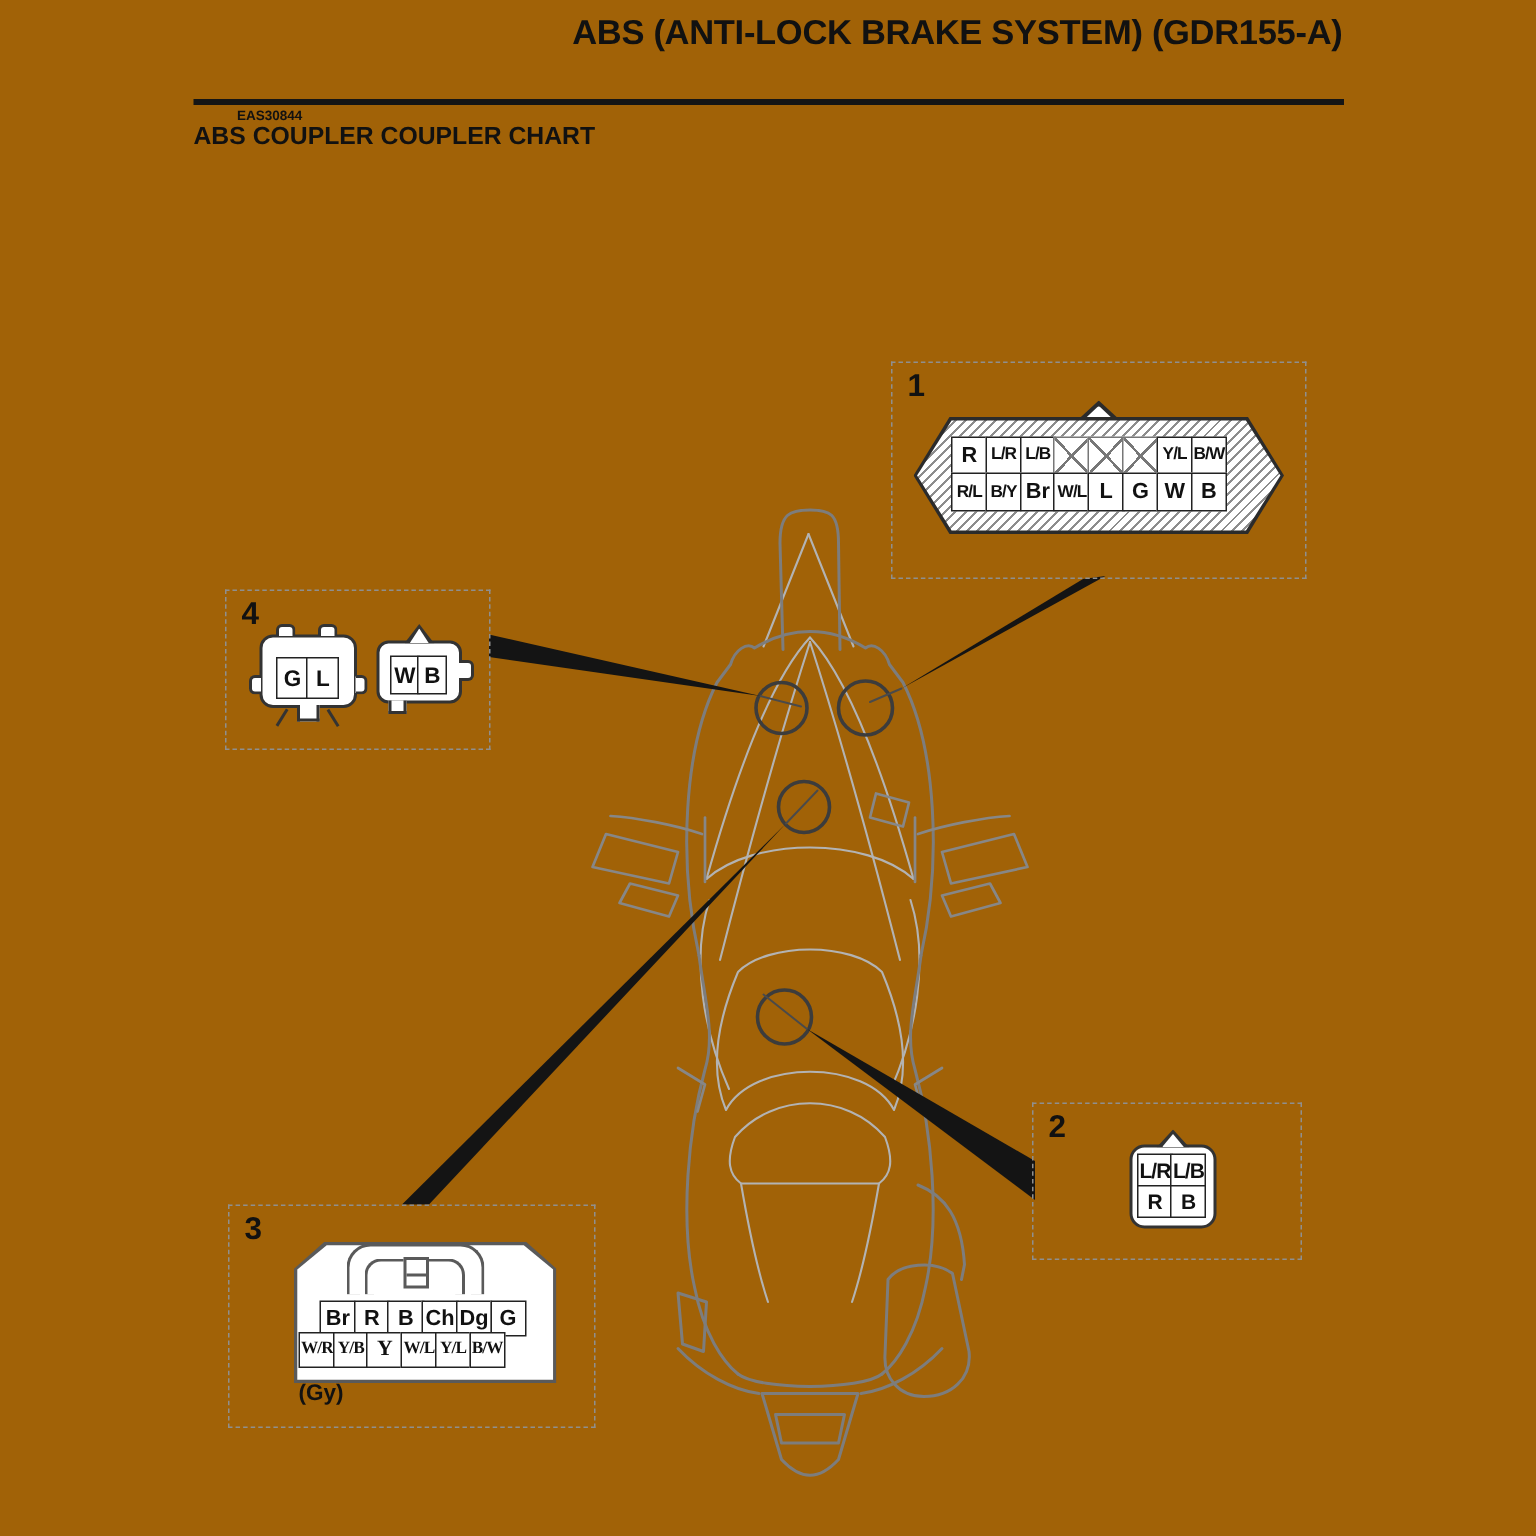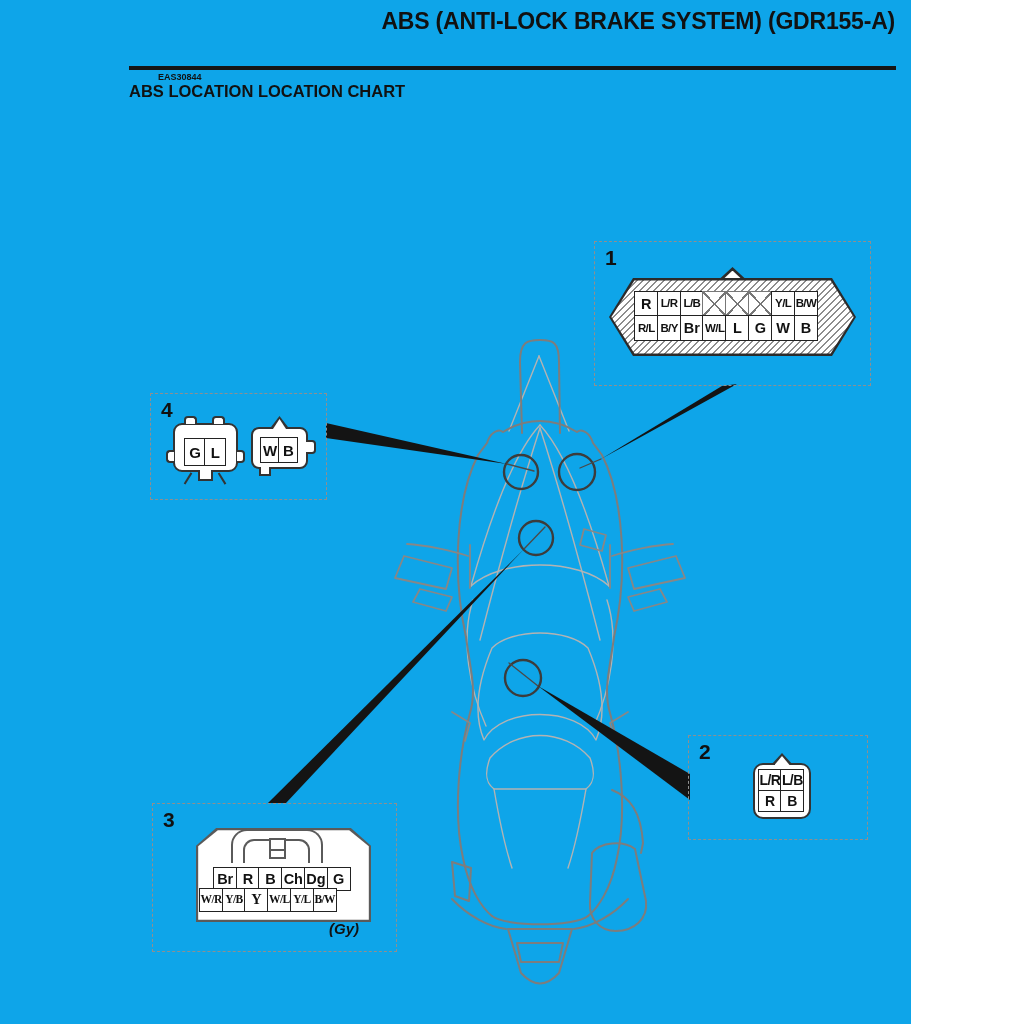--- a/index.html
+++ b/index.html
@@ -1,16 +1,16 @@
 <!DOCTYPE html>
 <html><head>
 <meta charset="utf-8">
 <style>
   html,body{margin:0;padding:0;background:#ffffff;}
-  .page{position:relative;width:911px;height:1024px;background:#0ea5e9;overflow:hidden;
+  .page{position:relative;width:1024px;height:1024px;background:#a16207;overflow:hidden;
         font-family:"Liberation Sans","DejaVu Sans",sans-serif;color:#111;}
 
   
   .doc-title{position:absolute;top:8px;left:130px;width:765px;text-align:right;
              font-size:23px;font-weight:bold;letter-spacing:-0.2px;}
   .rule{position:absolute;top:66px;left:129px;width:767px;height:4px;background:#151515;}
   .eas-code{position:absolute;top:72px;left:130px;font-size:9px;font-weight:bold;margin-left:28px;}
   .section-title{position:absolute;top:82px;left:129px;font-size:16.5px;font-weight:bold;}
 
   
@@ -70,22 +70,22 @@
   .arch-out{position:absolute;left:78px;top:25px;width:92px;height:34px;background:#fff;
             border:2.4px solid #5a5a5a;border-bottom:none;border-radius:16px 16px 0 0;box-sizing:border-box;}
   .arch-in{position:absolute;left:90px;top:35px;width:67px;height:24px;background:#fff;
             border:2px solid #5a5a5a;border-bottom:none;border-radius:11px 11px 0 0;box-sizing:border-box;}
   .latch{position:absolute;left:116px;top:34px;width:17px;height:21px;background:#fff;
          border:2px solid #5a5a5a;box-sizing:border-box;}
   .latch-div{position:absolute;left:0;right:0;top:9px;height:2px;background:#5a5a5a;}
   .c3 .row1{position:absolute;left:60px;top:63px;}
   .c3 .row2{position:absolute;left:46px;top:85.3px;font-family:Liberation Serif, serif;}
   .c3 .cell{width:24.4px;height:24px;}
-  .gy-caption{position:absolute;left:46px;top:116px;width:160px;text-align:right;
-              font-size:15px;font-weight:bold;font-style:italic;}
+  .gy-caption{position:absolute;left:46px;top:116px;width:160px;text-align:left;
+              font-size:15px;font-weight:bold;}
 
   
   .conn4a{position:absolute;left:22px;top:29px;width:65px;height:49px;background:#fff;
           border:2.2px solid #333;border-radius:9px;box-sizing:border-box;}
   .conn4b{position:absolute;left:100px;top:33px;width:57px;height:42px;background:#fff;
           border:2.2px solid #333;border-radius:8px;box-sizing:border-box;}
   .tabTop{position:absolute;width:13px;height:8px;top:-9px;background:#fff;
           border:2px solid #333;border-bottom:none;border-radius:4px 4px 0 0;box-sizing:border-box;}
   .tabTop.t1{left:9px;} .tabTop.t2{left:37px;}
   .tabBot{position:absolute;bottom:-11px;left:23px;width:15px;height:11px;background:#fff;
@@ -106,21 +106,21 @@
   .conn4b .cell{width:20px;height:26px;font-size:15px;}
 </style>
 </head>
 <body>
 
 <div class="page">
 
   <div class="doc-title">ABS (ANTI-LOCK BRAKE SYSTEM) (GDR155-A)</div>
   <div class="rule"></div>
   <div class="eas-code">EAS30844</div>
-  <div class="section-title">ABS LOCATION LOCATION CHART</div>
+  <div class="section-title">ABS COUPLER COUPLER CHART</div>
 
   <svg class="fig" viewBox="0 0 1024 1024">
     <g fill="none" stroke-linecap="round" stroke-linejoin="round">
       <g stroke="#b3b3b3" stroke-width="1.4">
         <path d="M539,356 L509,431"></path>
         <path d="M539,356 L569,431"></path>
         <path d="M540,425 C512,455 489,522 471,586"></path>
         <path d="M540,425 C568,455 591,522 609,586"></path>
         <path d="M540,428 C522,484 500,562 480,640"></path>
         <path d="M540,428 C558,484 580,562 600,640"></path>

